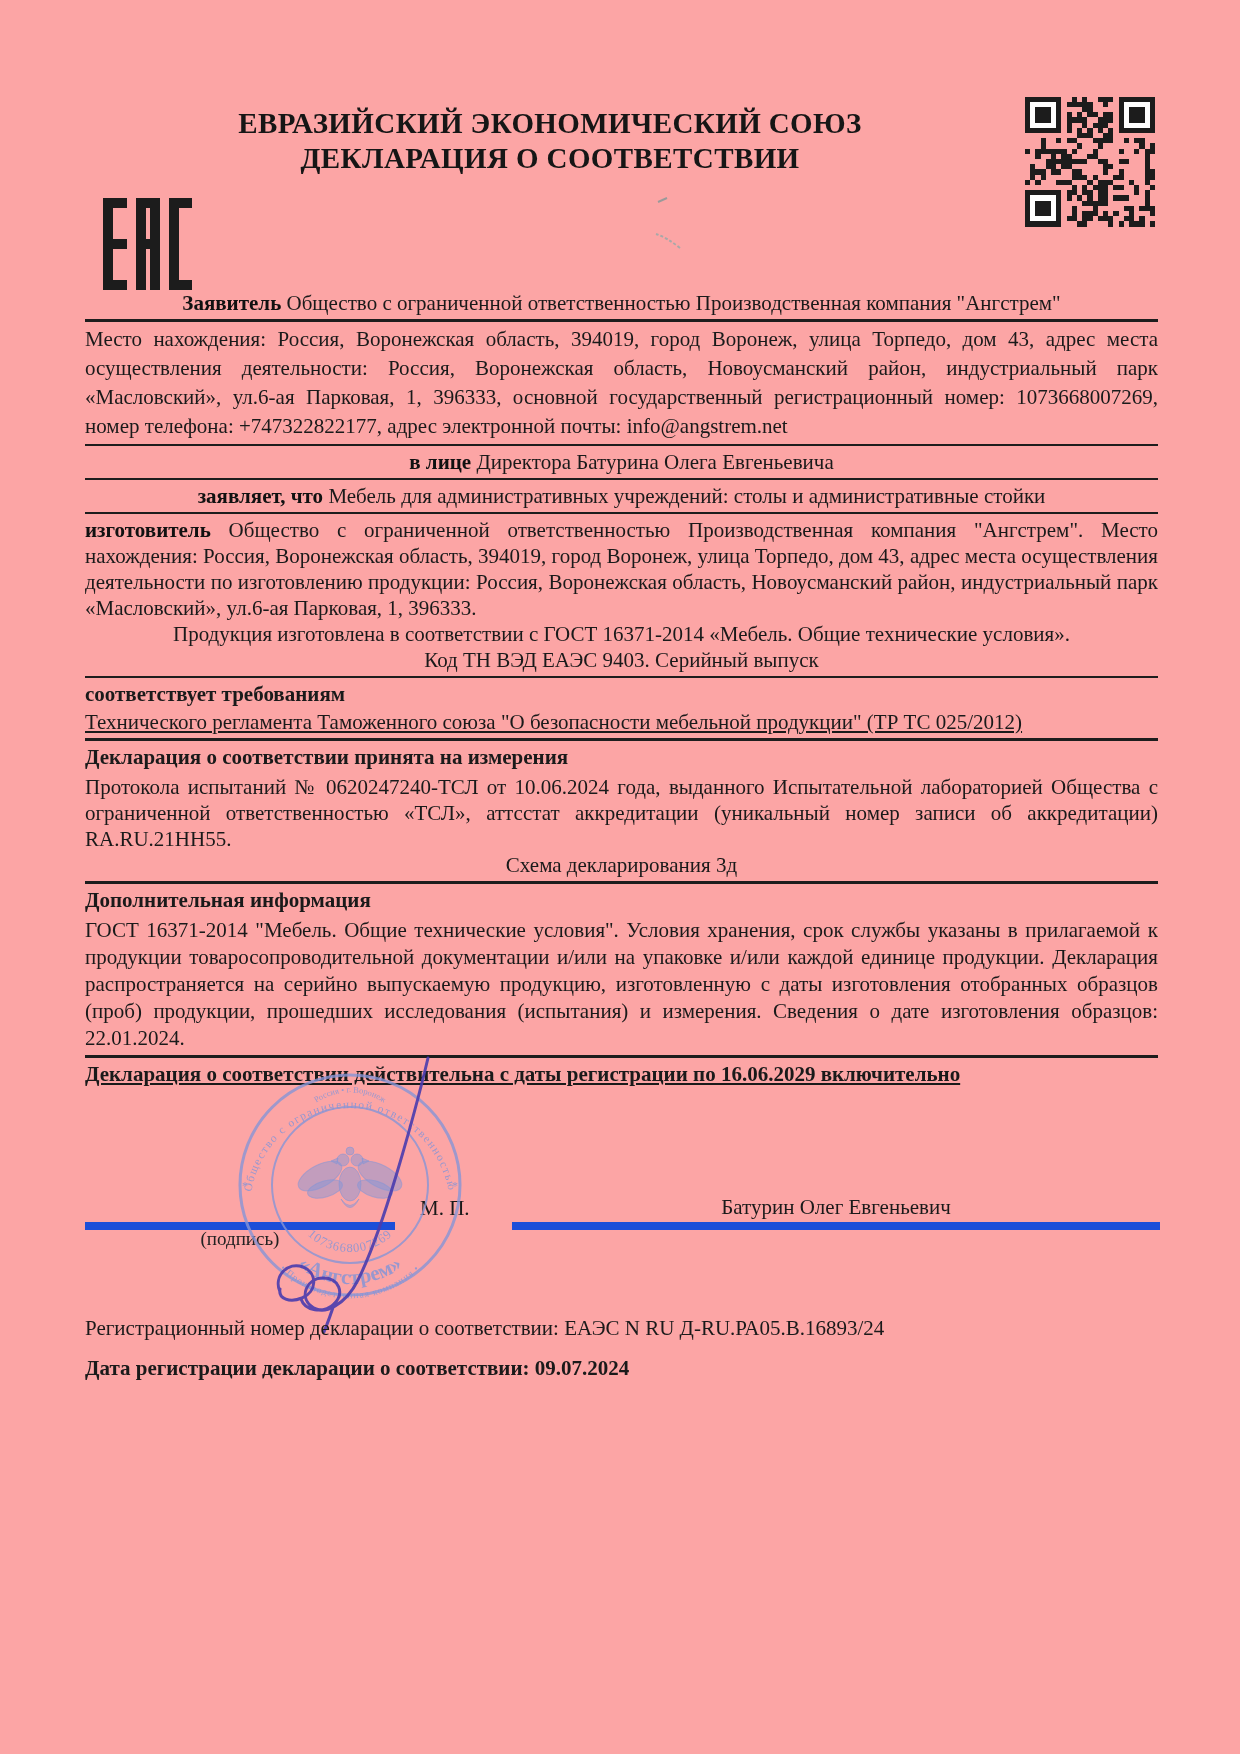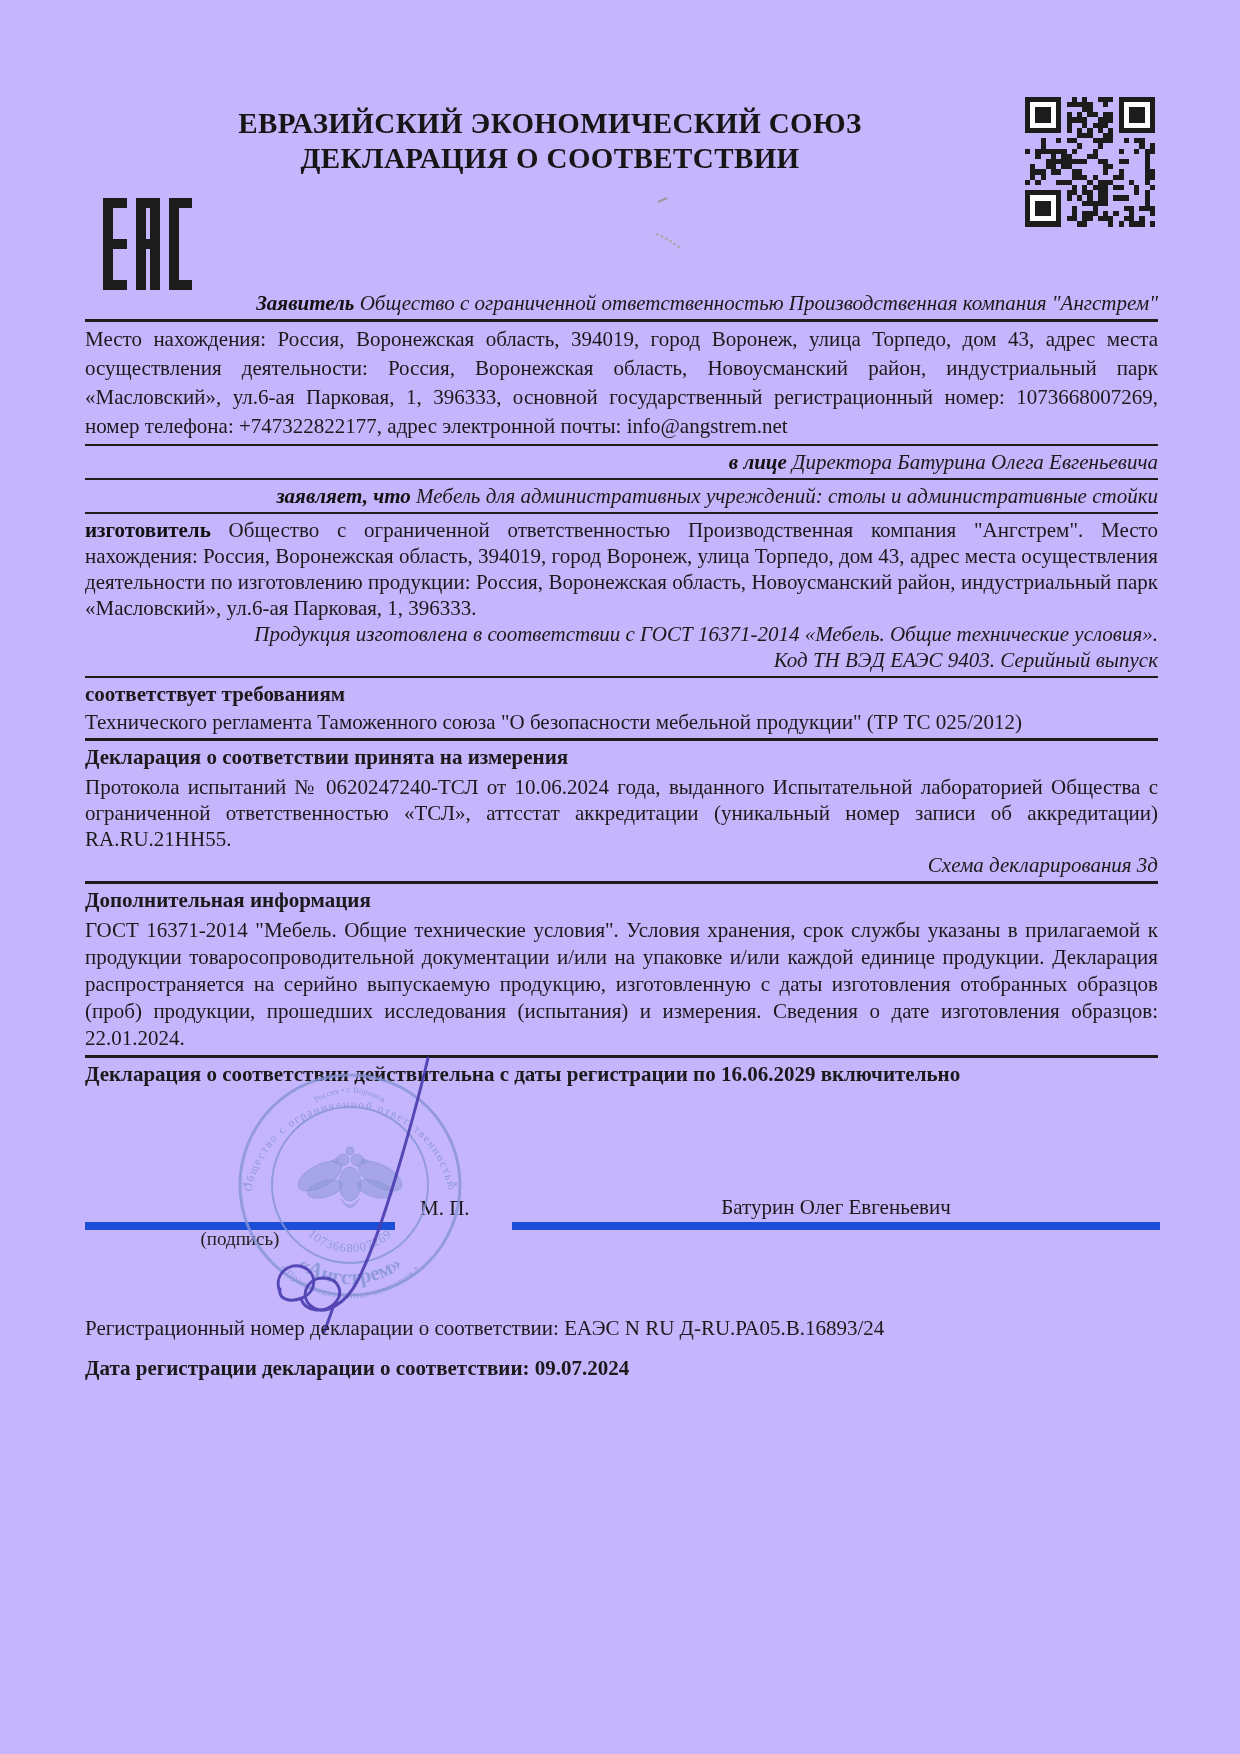--- a/index.html
+++ b/index.html
@@ -1,34 +1,34 @@
 <!DOCTYPE html>
 <html><head>
 <meta charset="utf-8">
 <style>
   html,body{margin:0;padding:0;background:#e8e8e8;}
-  .page{position:relative;width:1240px;height:1754px;background:#c4b5fd;overflow:hidden;
+  .page{position:relative;width:1240px;height:1754px;background:#fca5a5;overflow:hidden;
         font-family:"Liberation Serif", serif;color:#1a1a1a;margin:0 auto;}
   
   .title{position:absolute;left:85px;top:106px;width:930px;text-align:center;
          font-weight:bold;font-size:29px;line-height:35px;color:#161616;letter-spacing:.4px;}
   .eac{position:absolute;left:103px;top:198px;}
   .qr{position:absolute;left:1025px;top:95px;}
   .smudge{position:absolute;left:648px;top:196px;}
   
   .main{position:absolute;left:85px;top:290px;width:1073px;font-size:21px;line-height:26px;}
   .main p{margin:0;text-align:justify;}
-  .main p.nojust{text-align:right;font-style:italic;}
+  .main p.nojust{text-align:center;}
   b,.b{font-weight:bold;color:#111;}
   .rule{border-top:3px solid #1d1d1d;margin:3px 0;height:0;}
   .rule.thin{border-top-width:2px;}
   .loc{line-height:29px;}
   .addl{line-height:27px;}
   .mt4{margin-top:4px !important;}
-  .mt2{margin-top:2px !important;}
+  .mt2{margin-top:2px !important;text-decoration:underline;}
   .heading{font-weight:bold;text-align:left !important;}
   
   .sigline{position:absolute;top:1194px;height:28px;border-bottom:8px solid #1d4ed8;
            text-align:center;font-size:21px;line-height:26px;}
   .sig1{left:85px;width:310px;}
   .sig2{left:512px;width:648px;}
   .caption{position:absolute;top:1228px;text-align:center;font-size:19px;color:#222;}
   .cap1{left:85px;width:310px;text-align:center;}
   .cap2{left:512px;width:648px;}
   .mp{position:absolute;left:420px;top:1196px;font-size:21px;}

